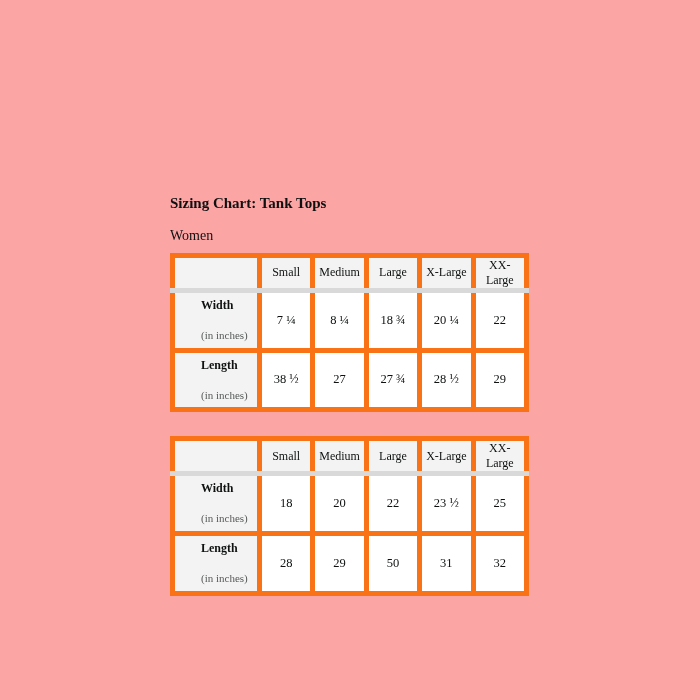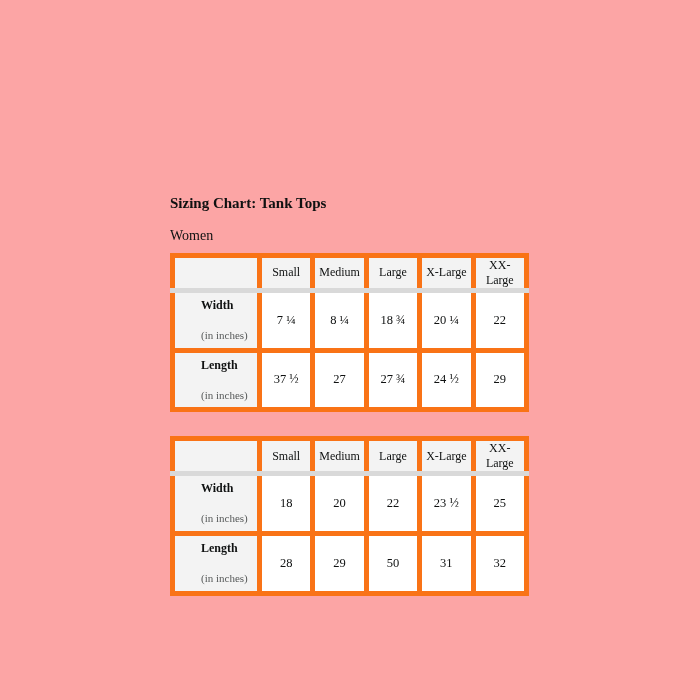--- a/index.html
+++ b/index.html
@@ -115,24 +115,24 @@
             <td>8 ¼</td>
             <td>18 ¾</td>
             <td>20 ¼</td>
             <td>22</td>
           </tr>
           <tr>
             <th class="rowlabel">
               <span class="row-label">Length</span>
               <span class="row-unit">(in inches)</span>
             </th>
-            <td>37 ½</td>
+            <td>38 ½</td>
             <td>27</td>
             <td>27 ¾</td>
-            <td>24 ½</td>
+            <td>28 ½</td>
             <td>29</td>
           </tr>
         </tbody>
       </table>
     </div>
 
     <div class="section section-men">
       <table class="size-table">
         <thead>
           <tr>

